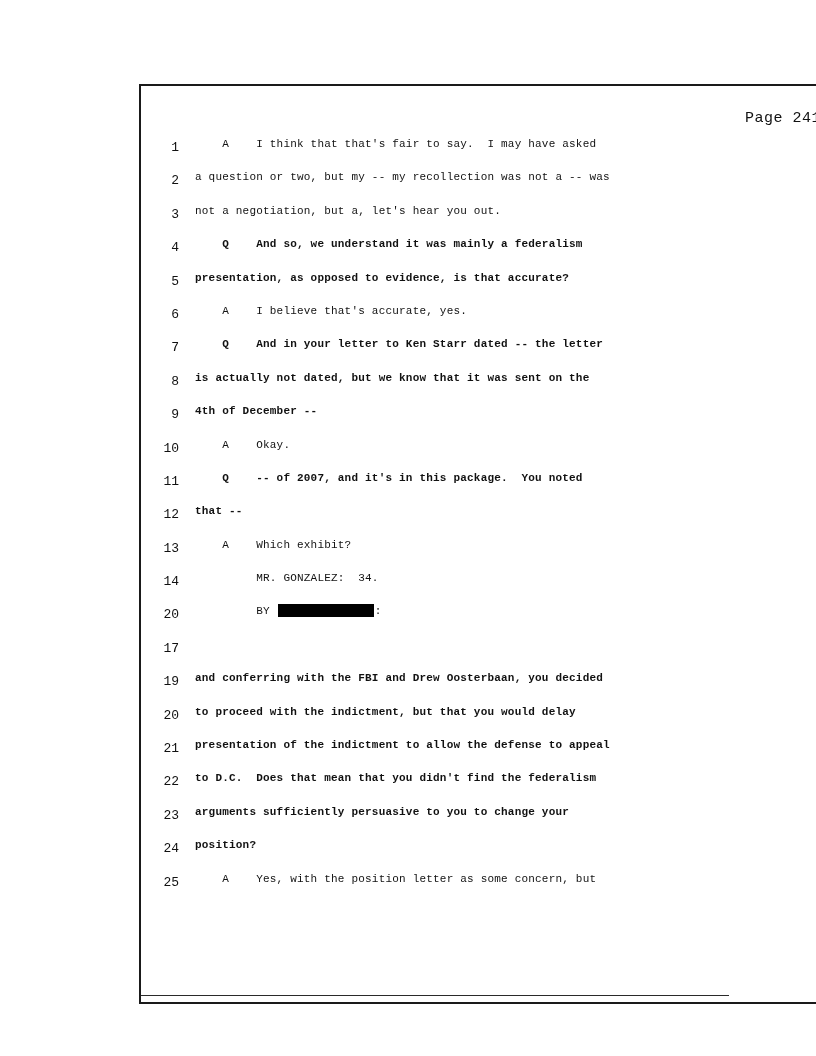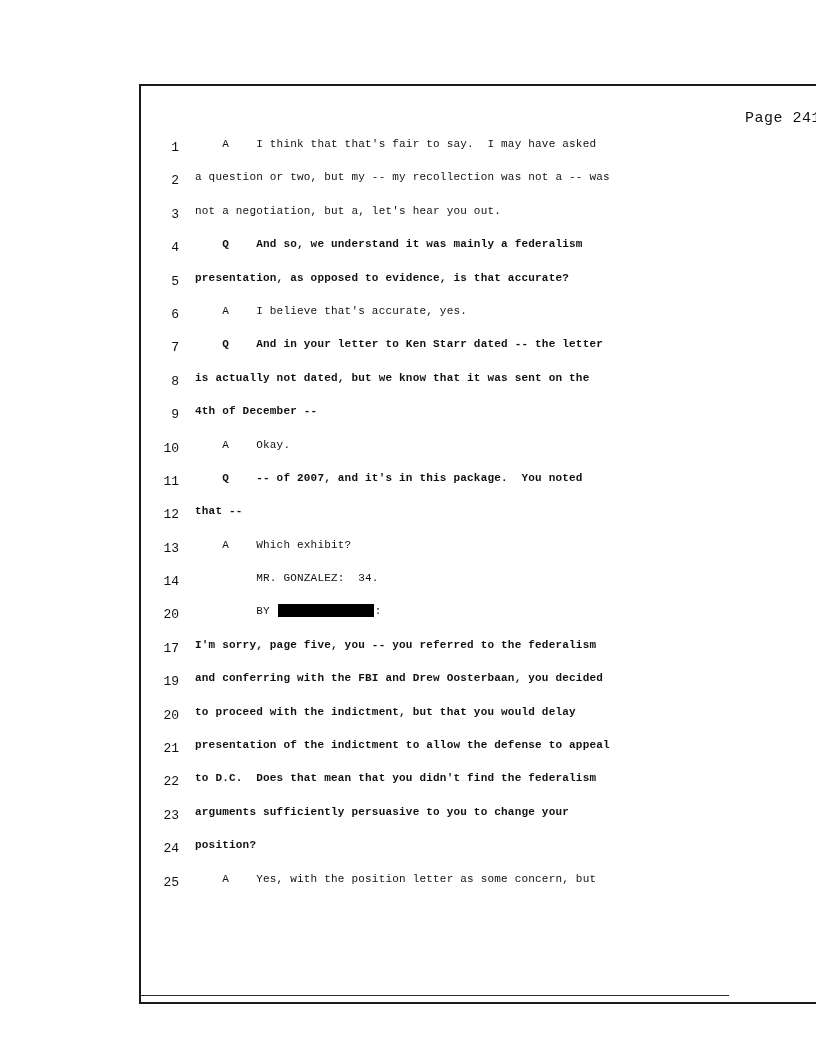--- a/index.html
+++ b/index.html
@@ -171,21 +171,20 @@
         <div class="line">
           <span class="lineno">14</span>
           <span class="ltext">         MR. GONZALEZ:  34.</span>
         </div>
         <div class="line">
           <span class="lineno">20</span>
           <span class="ltext"><span>         BY </span><span class="redaction"></span><span>:</span></span>
         </div>
         <div class="line">
           <span class="lineno">17</span>
-          <span class="ltext bold">I'm sorry, page five, you -- you referred to the federalism</span>
         </div>
         <div class="line">
           <span class="lineno">19</span>
           <span class="ltext bold">and conferring with the FBI and Drew Oosterbaan, you decided</span>
         </div>
         <div class="line">
           <span class="lineno">20</span>
           <span class="ltext bold">to proceed with the indictment, but that you would delay</span>
         </div>
         <div class="line">

